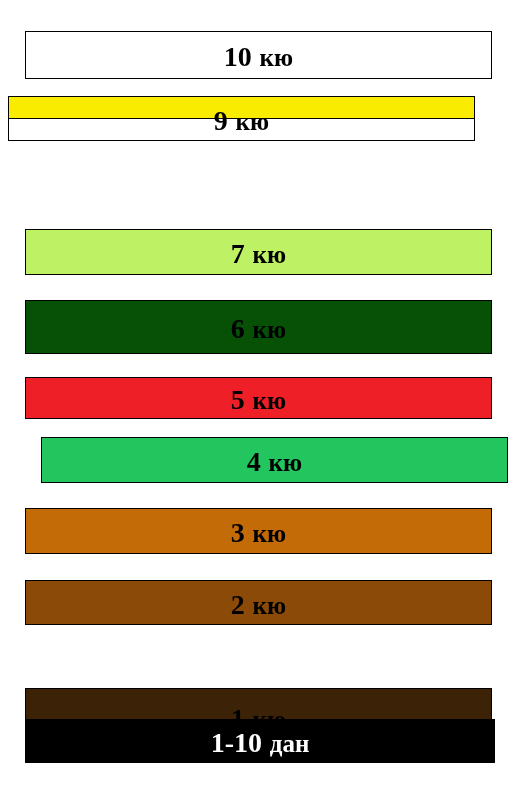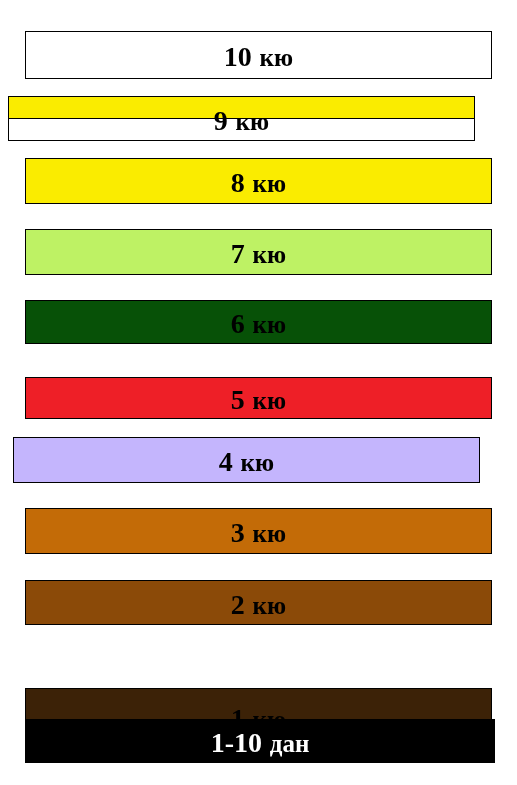--- a/index.html
+++ b/index.html
@@ -69,33 +69,30 @@
 
 <div id="chart">
     <div class="belt" style="left: 25px; top: 31px; width: 467px; height: 48px; background: rgb(255, 255, 255);">
       <div class="belt-label" style="color: rgb(0, 0, 0);"><span class="num">10</span> <span class="unit">кю</span></div>
     </div>
     <div class="belt" style="left: 8px; top: 96px; width: 467px; height: 45px; background: rgb(255, 255, 255);">
       <div class="half top" style="background: rgb(250, 236, 0);"></div>
       <div class="half bottom" style="background: rgb(255, 255, 255);"></div>
       <div class="belt-label" style="color: rgb(0, 0, 0);"><span class="num">9</span> <span class="unit">кю</span></div>
     </div>
-    <div class="belt" style="left: 25px; top: 158px; width: 467px; height: 46px; background: rgb(250, 236, 0);">
-      <div class="belt-label" style="color: rgb(0, 0, 0);"><span class="num">8</span> <span class="unit">кю</span></div>
-    </div>
     <div class="belt" style="left: 25px; top: 229px; width: 467px; height: 46px; background: #bef264;">
       <div class="belt-label" style="color: rgb(0, 0, 0);"><span class="num">7</span> <span class="unit">кю</span></div>
     </div>
-    <div class="belt" style="left: 25px; top: 300px; width: 467px; height: 44px; background: rgb(7, 81, 7);">
+    <div class="belt" style="left: 25px; top: 300px; width: 467px; height: 54px; background: rgb(7, 81, 7);">
       <div class="belt-label" style="color: rgb(0, 0, 0);"><span class="num">6</span> <span class="unit">кю</span></div>
     </div>
     <div class="belt" style="left: 25px; top: 377px; width: 467px; height: 42px; background: rgb(238, 31, 39);">
       <div class="belt-label" style="color: rgb(0, 0, 0);"><span class="num">5</span> <span class="unit">кю</span></div>
     </div>
-    <div class="belt" style="left: 13px; top: 437px; width: 467px; height: 46px; background: #c4b5fd;">
+    <div class="belt" style="left: 41px; top: 437px; width: 467px; height: 46px; background: #22c55e;">
       <div class="belt-label" style="color: rgb(0, 0, 0);"><span class="num">4</span> <span class="unit">кю</span></div>
     </div>
     <div class="belt" style="left: 25px; top: 508px; width: 467px; height: 46px; background: rgb(195, 107, 7);">
       <div class="belt-label" style="color: rgb(0, 0, 0);"><span class="num">3</span> <span class="unit">кю</span></div>
     </div>
     <div class="belt" style="left: 25px; top: 580px; width: 467px; height: 45px; background: rgb(139, 74, 8);">
       <div class="belt-label" style="color: rgb(0, 0, 0);"><span class="num">2</span> <span class="unit">кю</span></div>
     </div>
     <div class="belt" style="left: 25px; top: 646px; width: 467px; height: 58px; background: rgb(60, 34, 7); margin-top: 42px;">
       <div class="belt-label" style="color: rgb(0, 0, 0);"><span class="num">1</span> <span class="unit">кю</span></div>

